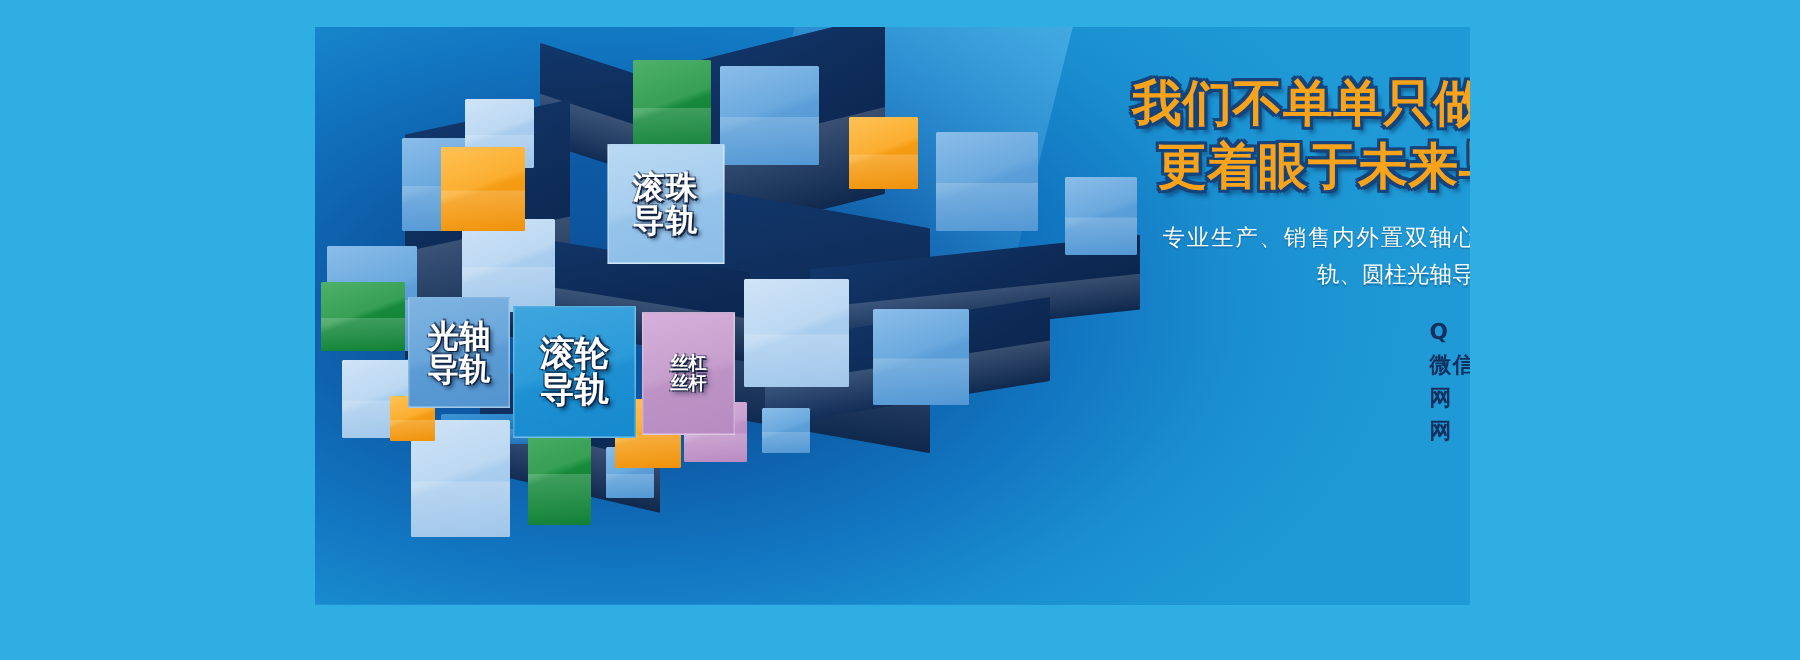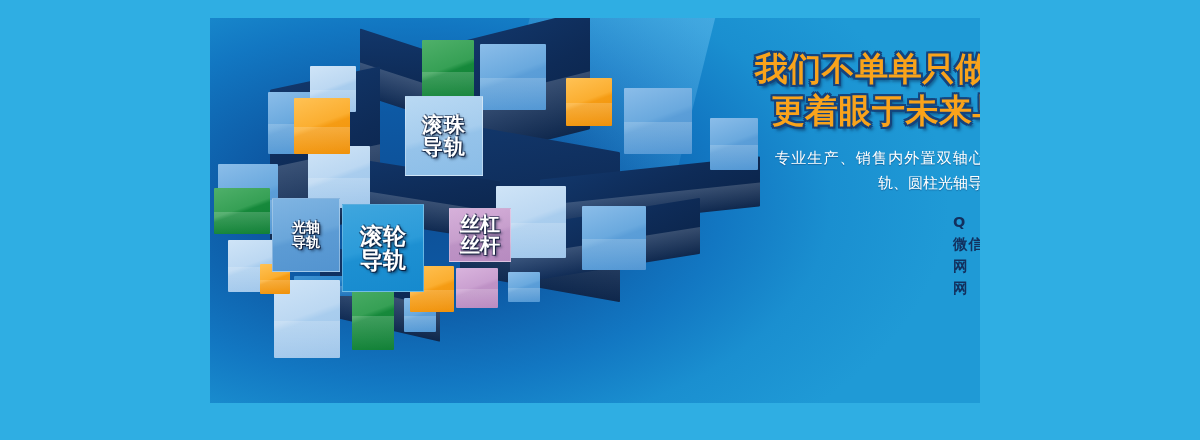--- a/index.html
+++ b/index.html
@@ -79,56 +79,55 @@
 
   
   .label-cube {
     position: absolute;
     display: flex;
     flex-direction: column;
     align-items: center;
     justify-content: center;
     box-sizing: border-box;
     color: #ffffff;
-    font-family: Liberation Sans, sans-serif;
+    font-family: Liberation Serif, serif;
     font-weight: bold;
     line-height: 1.06;
     text-shadow:
        1px 1px 0 rgba(10,25,55,.85),
       -1px 1px 0 rgba(10,25,55,.55),
        1px -1px 0 rgba(10,25,55,.55),
       2px 2px 3px rgba(5,20,45,.7);
     z-index: 40;
   }
   .label-cube .lrow { display: block; white-space: nowrap; }
 
   #lbl-gunzhu {
     left: 195px; top: 78px; width: 78px; height: 80px;
     font-size: 21px; letter-spacing: 1px;
     background: linear-gradient(165deg,#b9d9f3 0%, #a6cdee 48%, #95c3ea 55%, #8bbde7 100%);
     border: 1px solid rgba(255,255,255,.35);
   }
   #lbl-guangzhou {
     left: 62px; top: 180px; width: 68px; height: 74px;
-    font-size: 14px;
+    font-size: 21px;
     background: linear-gradient(165deg,#7fb4e2 0%, #6aa6da 48%, #5c9bd4 55%, #5394d0 100%);
     border: 1px solid rgba(255,255,255,.30);
   }
   #lbl-gunlun {
     left: 132px; top: 186px; width: 82px; height: 88px;
     font-size: 23px;
     background: linear-gradient(165deg,#3fa6de 0%, #2b9bd9 48%, #1d90d2 55%, #168ace 100%);
     border: 1px solid rgba(255,255,255,.28);
   }
   #lbl-sigang {
-    left: 218px; top: 190px; width: 62px; height: 54px;
-    font-size: 20px;
+    left: 218px; top: 190px; width: 62px; height: 82px;
+    font-size: 12px;
     background: linear-gradient(165deg,#d6b0da 0%, #c79fcd 48%, #bd93c5 55%, #b78bc0 100%);
     border: 1px solid rgba(255,255,255,.30);
-    margin-left: 21px;
   }
 
   
   #content {
     position: absolute;
     left: 535px;
     top: 30px;
     width: 455px;
     z-index: 60;
   }

